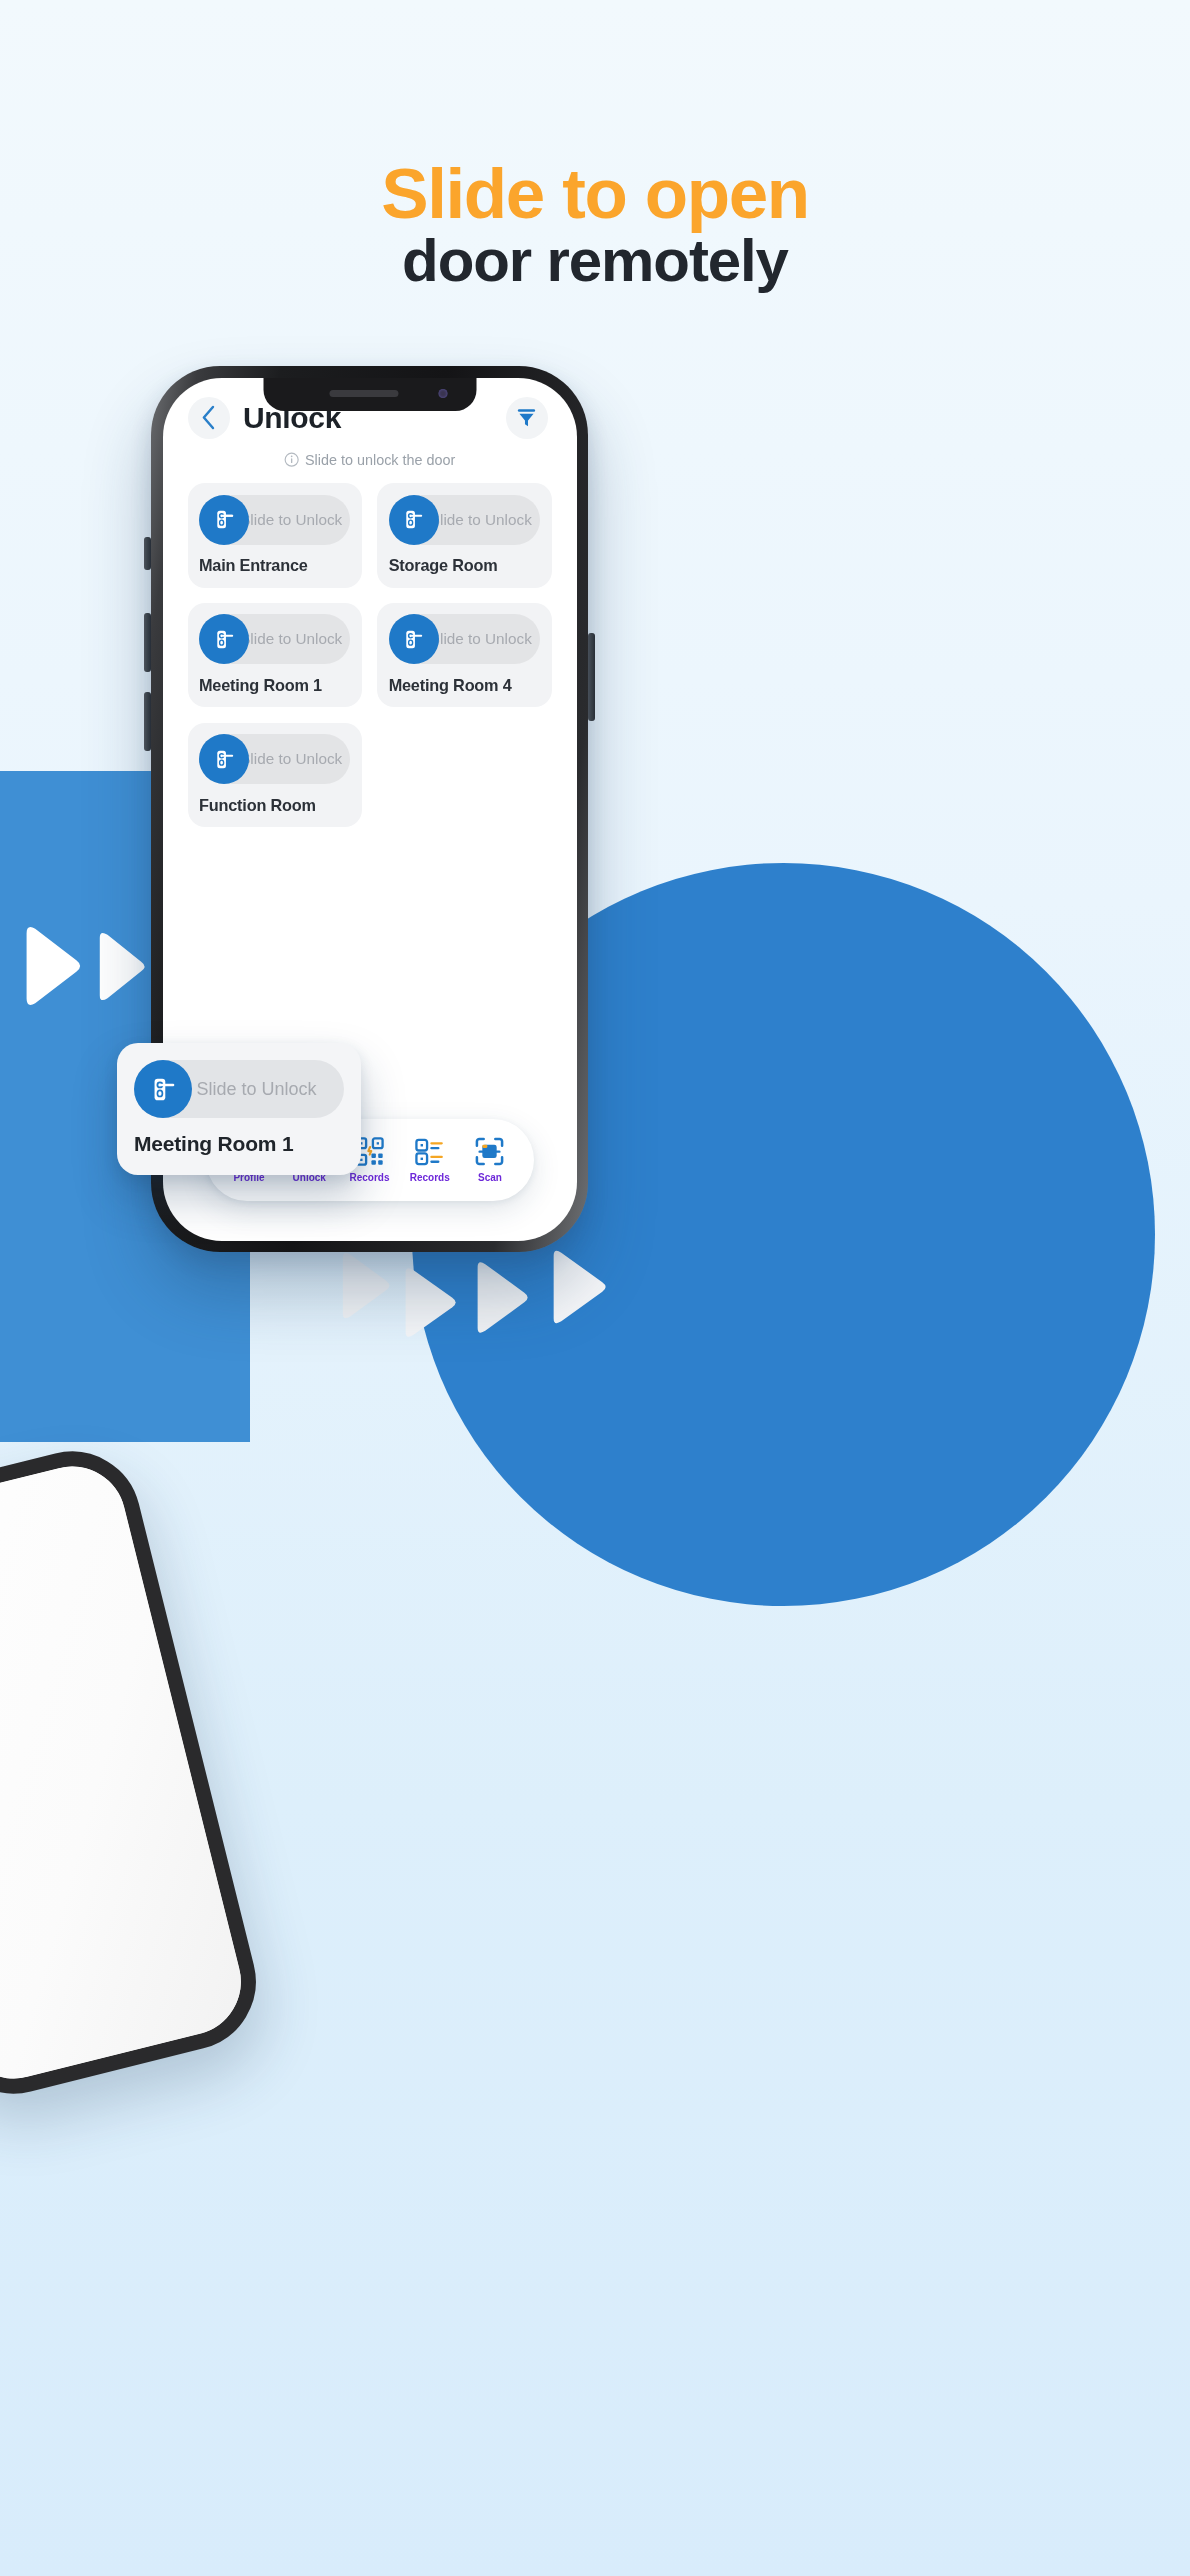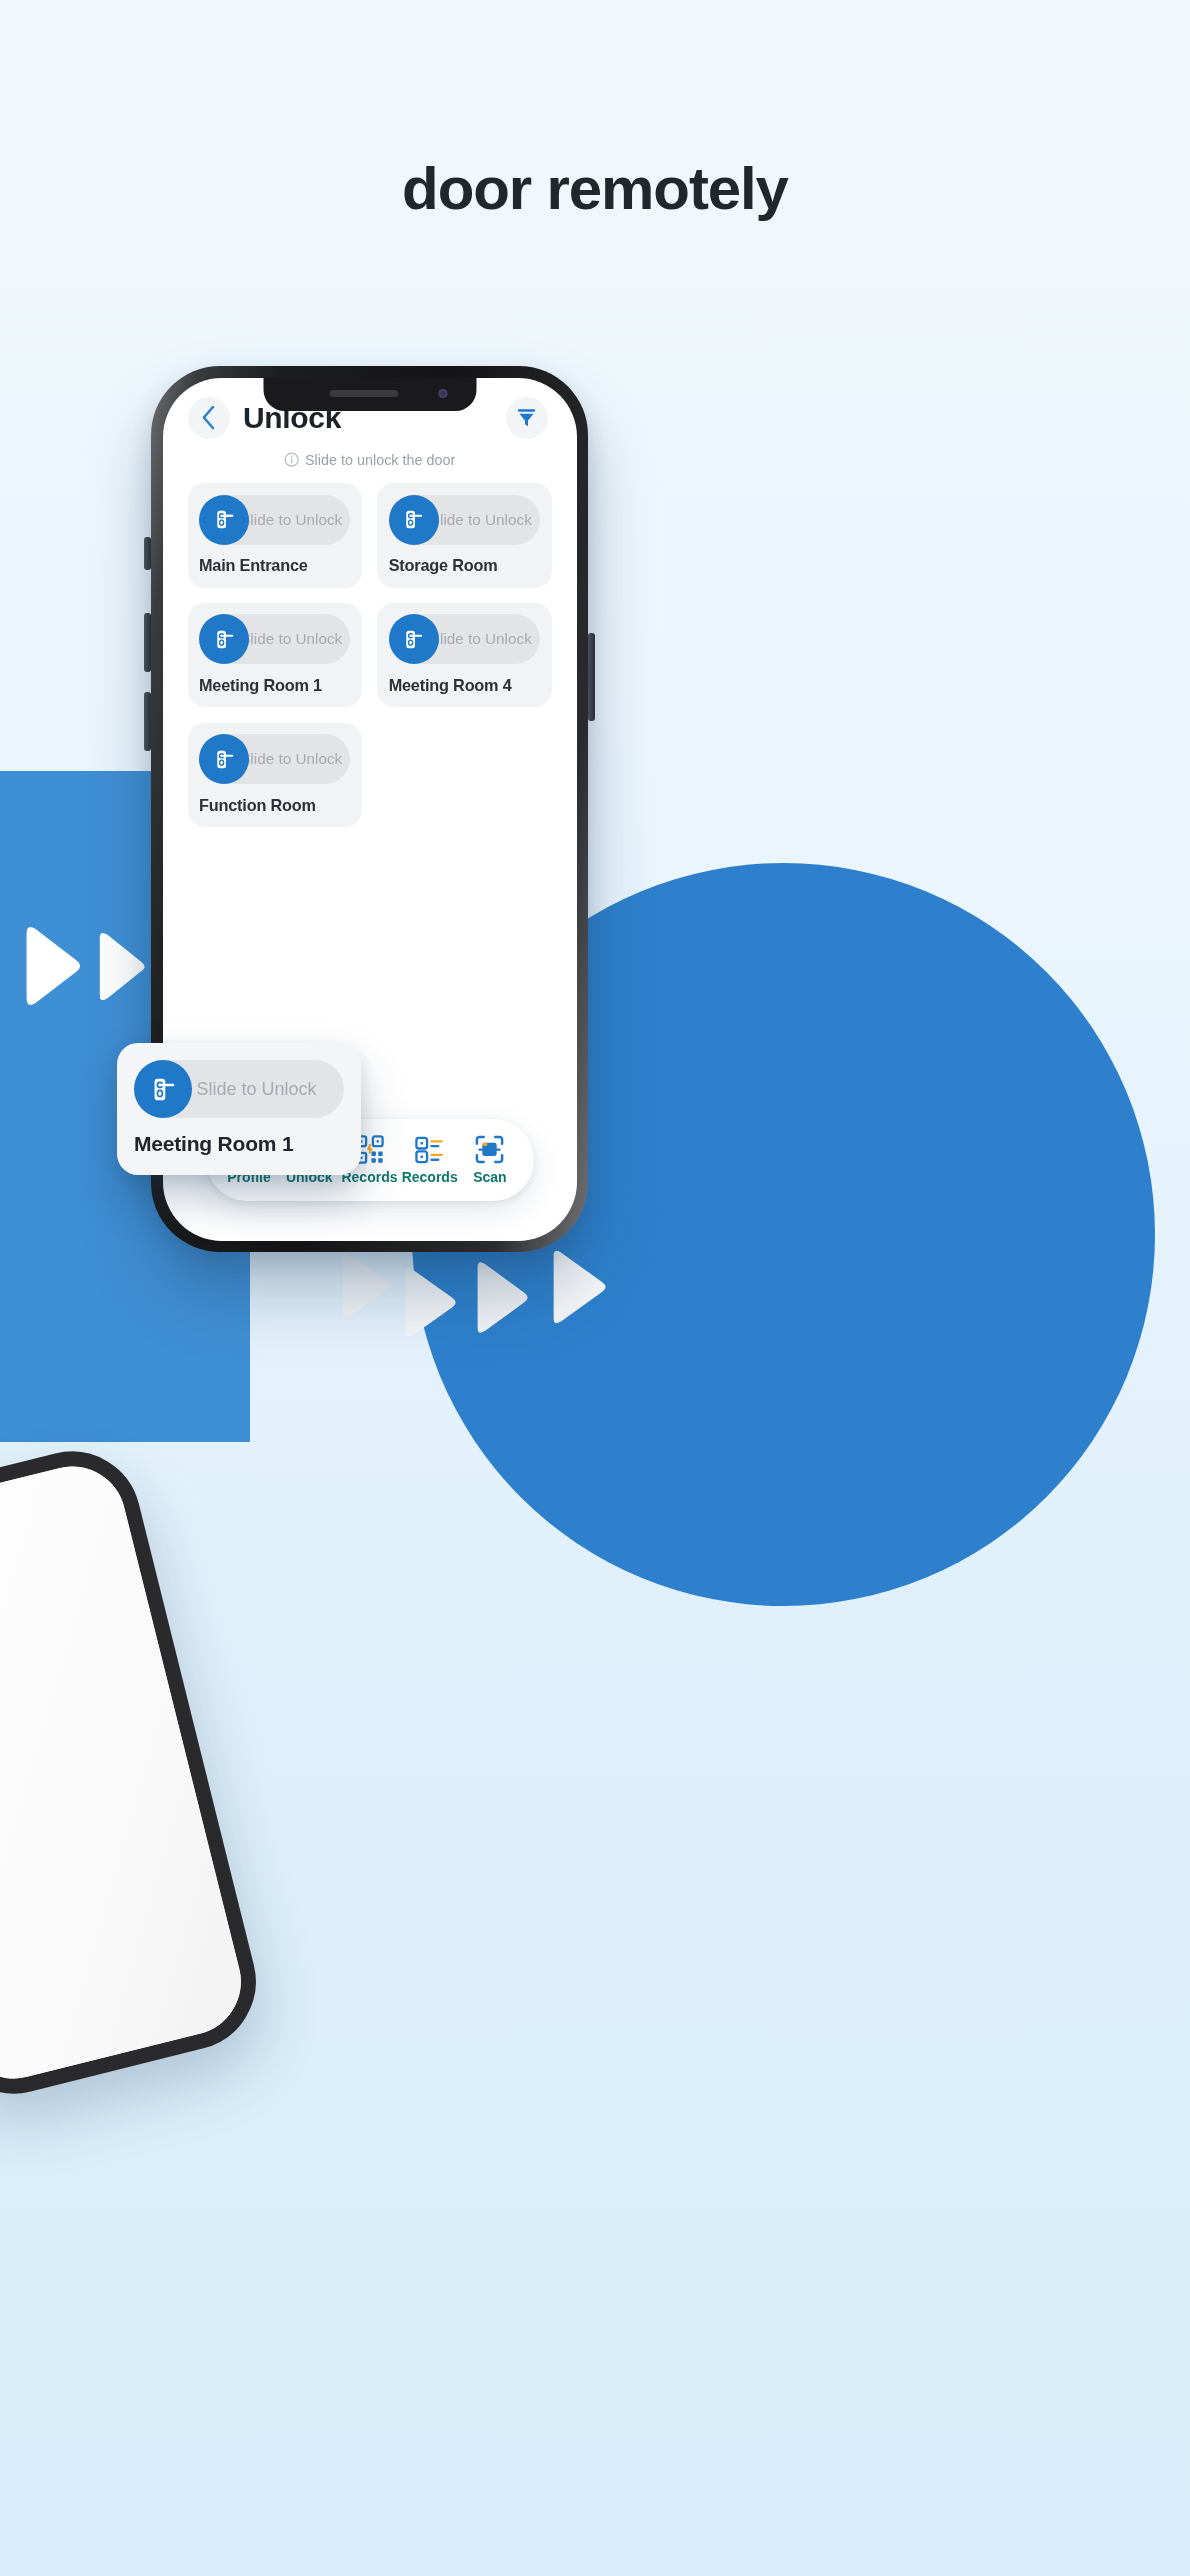--- a/index.html
+++ b/index.html
@@ -261,21 +261,21 @@
     border-radius: 41px;
     box-shadow: 0 9.6px 29px rgba(30,60,95,.13), 0 1.9px 7.7px rgba(30,60,95,.08);
     display: flex; align-items: center; justify-content: space-around;
     padding: 0 13.4px;
   }
   .nav-item {
     display: flex; flex-direction: column; align-items: center; gap: 4.8px;
     width: 59px;
   }
   .nav-ic { width: 31px; height: 31px; display:block; }
-  .nav-label { font-size: 14px; font-weight: 700; color: #0f766e; text-align: right; }
+  .nav-label { font-size: 10px; font-weight: 700; color: #6d28d9; text-align: right; }
 </style>
 </head>
 <body>
 
 <div class="blue-panel"></div>
 <div class="blue-circle"></div>
 
 <div class="arrow" style="left:17px;  top:922px;">
   <svg width="67" height="88" viewBox="0 0 70 92">
       <path d="M10 12 Q10 2 19 7 L62 40 Q70 46 62 52 L19 85 Q10 90 10 80 Z" fill="#ffffff"></path>
@@ -304,20 +304,21 @@
 </div>
 <div class="arrow" style="left:546px; top:1246px;">
   <svg width="63" height="82" viewBox="0 0 66 86">
       <path d="M8 10 Q8 2 16 7 L59 38 Q66 43 59 48 L16 79 Q8 84 8 76 Z" fill="#f6f7f9"></path>
     </svg>
 </div>
 
 <div class="phone2"></div>
 
 <div class="headline">
+  <span class="l1">Slide to open</span>
   <span class="l2">door remotely</span>
 </div>
 
 <div class="btn-side btn-left-1"></div>
 <div class="btn-side btn-left-2"></div>
 <div class="btn-side btn-left-3"></div>
 <div class="btn-side btn-right-1"></div>
 
 <div class="phone-body">
   <div class="phone-screen">

